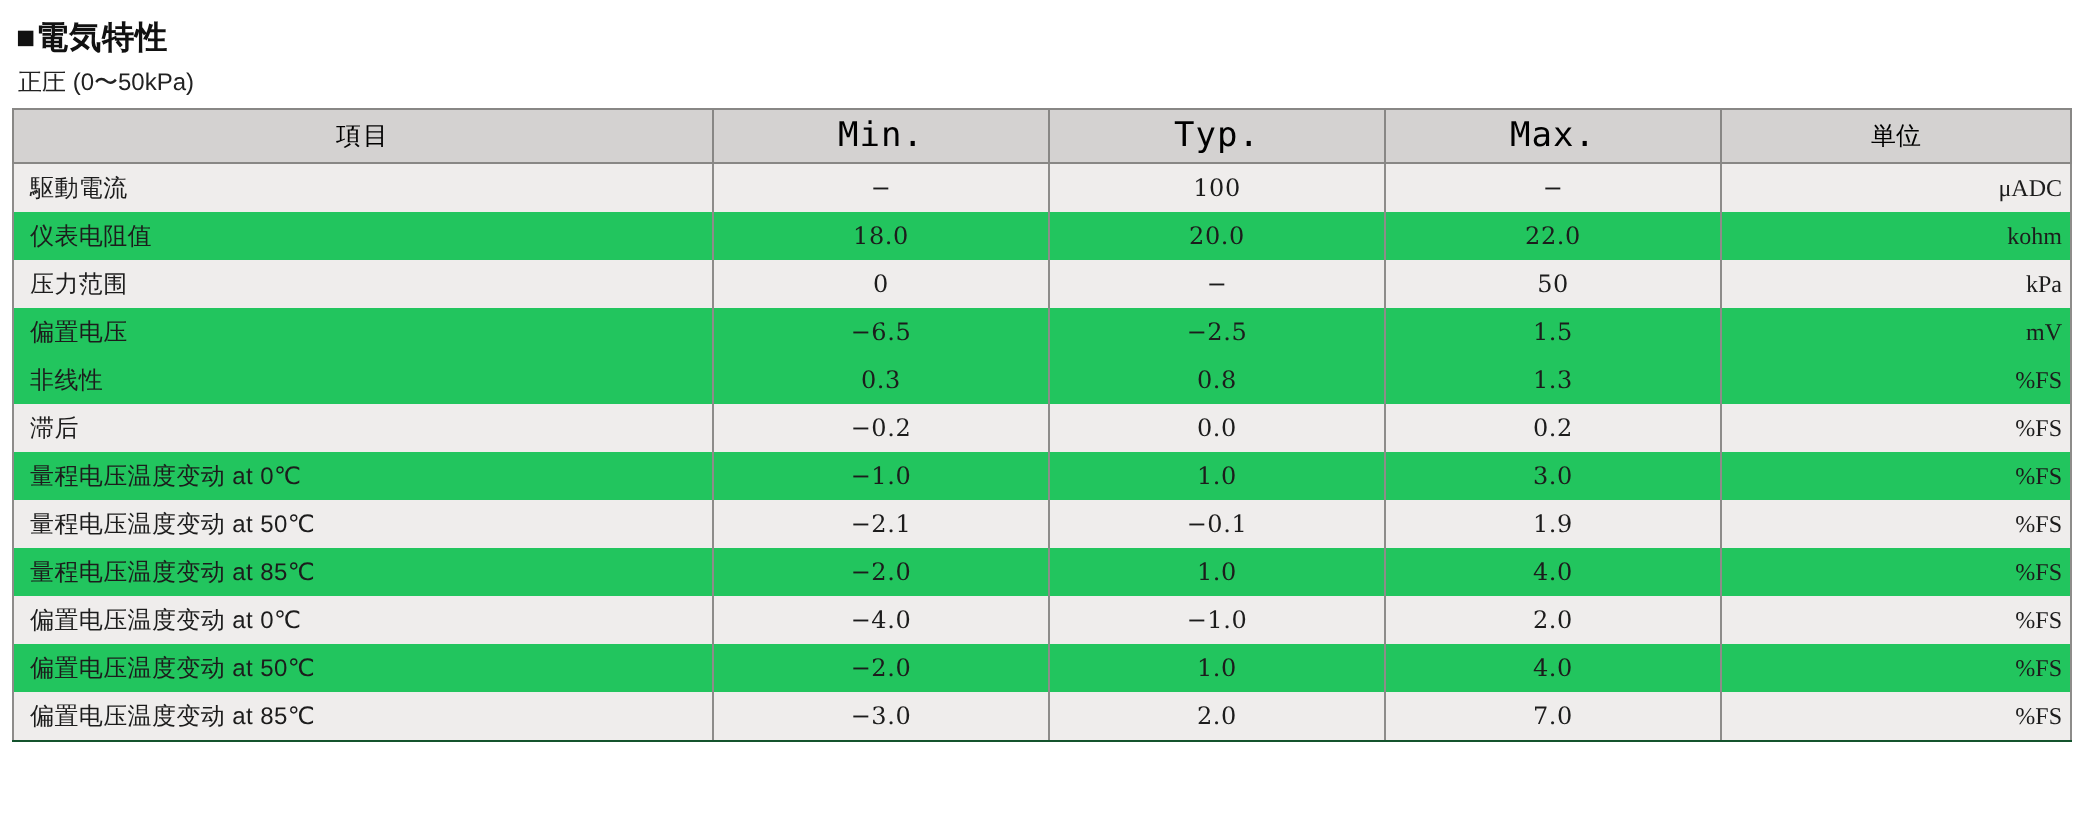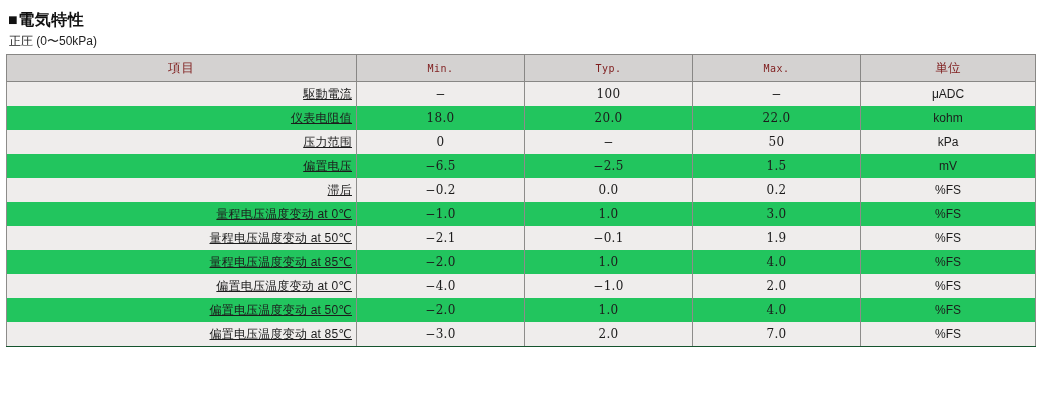--- a/index.html
+++ b/index.html
@@ -48,59 +48,58 @@
   table.spec col.c-unit  { width: 175px; }
 
   table.spec thead th {
     background: #d4d2d1;
     border: 1px solid #888785;
     font-weight: normal;
     font-size: 12.5px;
     height: 22px;
     padding: 2px 22px;
     text-align: center;
-    color: #7f1d1d;
+    color: #000000;
   }
   table.spec thead th.item-head {
     letter-spacing: 1px;
   }
   table.spec thead th.num-head {
     font-family: "DejaVu Sans Mono", "Liberation Mono", monospace;
-    font-size: 10px;
+    font-size: 17px;
     letter-spacing: 0.5px;
   }
   table.spec tbody td {
     border-left: 1px solid #8d8c8a;
     border-right: 1px solid #8d8c8a;
     border-top: none;
     border-bottom: none;
     height: 22px;
     padding: 1px 4px;
     font-size: 12px;
     color: #1c1c1c;
     background: #efedec;
   }
   table.spec tbody tr.alt td {
     background: #22c55e;
   }
   table.spec tbody td.item {
-    text-align: right;
+    text-align: left;
     padding-left: 8px;
     letter-spacing: 0.2px;
-    text-decoration: underline;
   }
   table.spec tbody td.num {
     text-align: center;
     font-family: "DejaVu Serif", "Liberation Serif", serif;
     font-size: 12px;
     letter-spacing: 0.3px;
   }
   table.spec tbody td.unit {
-    text-align: center;
-    font-family: Liberation Sans, sans-serif;
+    text-align: right;
+    font-family: Liberation Serif, serif;
     font-size: 12px;
   }
   table.spec tbody tr:last-child td {
     border-bottom: 1px solid #14532d;
   }
 </style>
 </head>
 <body>
 
 <div class="page">
@@ -147,20 +146,27 @@
           <td class="num">50</td>
           <td class="unit">kPa</td>
         </tr>
         <tr class="alt">
           <td class="item">偏置电压</td>
           <td class="num">−6.5</td>
           <td class="num">−2.5</td>
           <td class="num">1.5</td>
           <td class="unit">mV</td>
         </tr>
+        <tr class="alt">
+          <td class="item">非线性</td>
+          <td class="num">0.3</td>
+          <td class="num">0.8</td>
+          <td class="num">1.3</td>
+          <td class="unit">%FS</td>
+        </tr>
         <tr>
           <td class="item">滞后</td>
           <td class="num">−0.2</td>
           <td class="num">0.0</td>
           <td class="num">0.2</td>
           <td class="unit">%FS</td>
         </tr>
         <tr class="alt">
           <td class="item">量程电压温度变动 at 0℃</td>
           <td class="num">−1.0</td>

